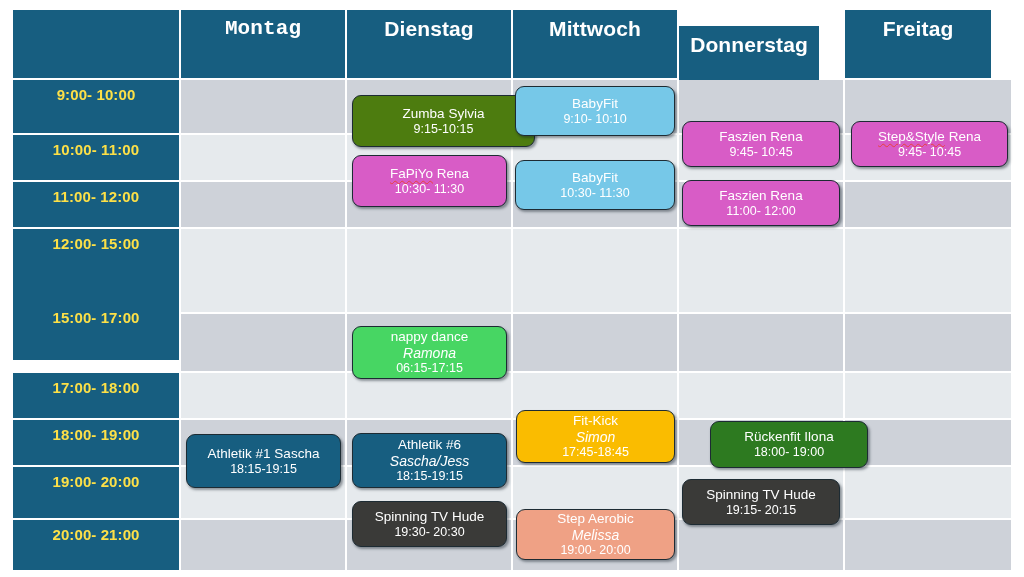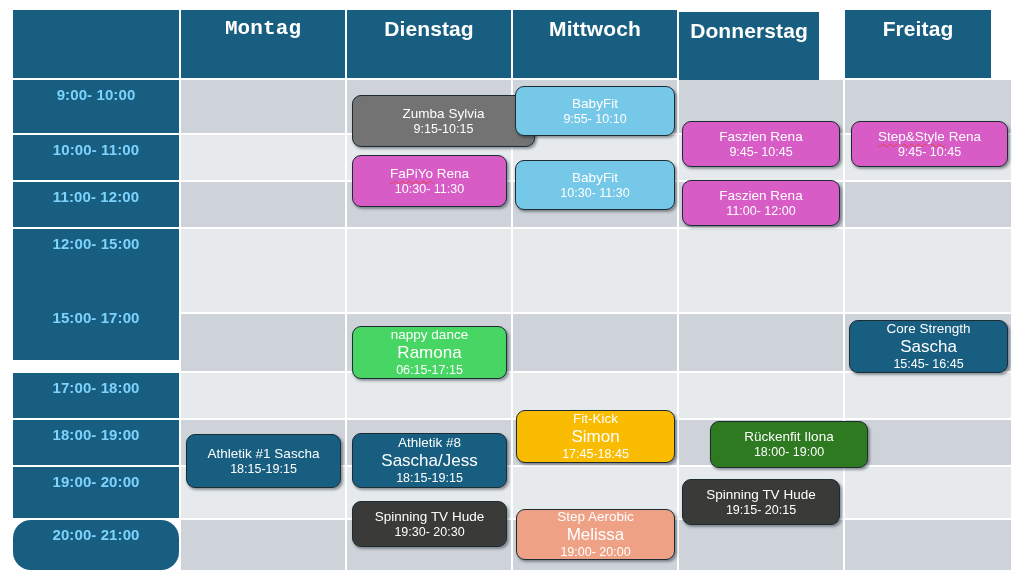--- a/index.html
+++ b/index.html
@@ -44,21 +44,21 @@
     position: absolute;
     box-sizing: border-box;
     background: #175e80;
   }
 
   
   .timecell {
     position: absolute;
     box-sizing: border-box;
     background: #175e80;
-    color: #7dd3fc;
+    color: #fde047;
     font-weight: bold;
     font-size: 15px;
     text-align: center;
     padding-top: 6px;
     letter-spacing: .1px;
   }
 
   
   .card {
     position: absolute;
@@ -73,22 +73,23 @@
     text-align: center;
     line-height: 1.18;
     box-shadow: 1.5px 2px 2.5px rgba(20,30,40,.42);
     overflow: hidden;
   }
   .card .ctitle {
     font-size: 13.5px;
     white-space: nowrap;
   }
   .card .cinstr {
-    font-size: 17px;
+    font-size: 14px;
     white-space: nowrap;
+    font-style: italic;
   }
   .card .ctime {
     font-size: 12.5px;
     white-space: nowrap;
   }
   .spell {
     text-decoration: underline wavy #e8413c;
     text-decoration-thickness: 1px;
     text-underline-offset: 2px;
   }
@@ -96,21 +97,21 @@
 </head>
 <body>
 
 <div id="schedule-root">
 
   <div class="hdr-corner" style="left:13px; top:10px; width:166px; height:68px;"></div>
 
   <div class="hdr" style="left:181px; top:10px; width:164px; height:68px;font-family:Liberation Mono, monospace;">Montag</div>
   <div class="hdr" style="left:513px; top:10px; width:164px; height:68px;">Mittwoch</div>
   <div class="hdr" style="left:347px; top:10px; width:164px; height:68px;">Dienstag</div>
-  <div class="hdr" style="left:679px; top:12px; width:140px; height:68px;">Donnerstag</div>
+  <div class="hdr" style="left:679px; top:26px; width:140px; height:68px;">Donnerstag</div>
   <div class="hdr" style="left:845px; top:10px; width:146px; height:68px;">Freitag</div>
 
   <div class="cell cell-shadeA" style="left:181px; top:80px; width:164px; height:53px;"></div>
   <div class="cell cell-shadeA" style="left:347px; top:80px; width:164px; height:53px;"></div>
   <div class="cell cell-shadeA" style="left:513px; top:80px; width:164px; height:53px;"></div>
   <div class="cell cell-shadeA" style="left:679px; top:80px; width:164px; height:53px;"></div>
   <div class="cell cell-shadeA" style="left:845px; top:80px; width:166px; height:53px;"></div>
 
   <div class="cell cell-shadeB" style="left:181px; top:135px; width:164px; height:45px;"></div>
   <div class="cell cell-shadeB" style="left:347px; top:135px; width:164px; height:45px;"></div>
@@ -161,30 +162,30 @@
   <div class="cell cell-shadeA" style="left:845px; top:520px; width:166px; height:50px;"></div>
 
   <div class="timecell" style="left:13px; top:80px; width:166px; height:53px;">9:00- 10:00</div>
   <div class="timecell" style="left:13px; top:135px; width:166px; height:45px;">10:00- 11:00</div>
   <div class="timecell" style="left:13px; top:182px; width:166px; height:45px;">11:00- 12:00</div>
   <div class="timecell" style="left:13px; top:229px; width:166px; height:83px;">12:00- 15:00</div>
   <div class="timecell" style="left:13px; top:303px; width:166px; height:57px;">15:00- 17:00</div>
   <div class="timecell" style="left:13px; top:373px; width:166px; height:45px;">17:00- 18:00</div>
   <div class="timecell" style="left:13px; top:420px; width:166px; height:45px;">18:00- 19:00</div>
   <div class="timecell" style="left:13px; top:467px; width:166px; height:51px;">19:00- 20:00</div>
-  <div class="timecell" style="left:13px; top:520px; width:166px; height:50px;border-radius:18px;">20:00- 21:00</div>
-
-  <div class="card" style="left:352px; top:95px; width:183px; height:52px; background:#737373;">
+  <div class="timecell" style="left:13px; top:520px; width:166px; height:50px;">20:00- 21:00</div>
+
+  <div class="card" style="left:352px; top:95px; width:183px; height:52px; background:#4d7c0f;">
     <div class="ctitle">Zumba Sylvia</div>
     <div class="ctime">9:15-10:15</div>
   </div>
 
   <div class="card" style="left:515px; top:86px; width:160px; height:50px; background:#76c8e8;">
     <div class="ctitle">BabyFit</div>
-    <div class="ctime">9:55- 10:10</div>
+    <div class="ctime">9:10- 10:10</div>
   </div>
 
   <div class="card" style="left:682px; top:121px; width:158px; height:46px; background:#d85cc6;">
     <div class="ctitle">Faszien Rena</div>
     <div class="ctime">9:45- 10:45</div>
   </div>
 
   <div class="card" style="left:851px; top:121px; width:157px; height:46px; background:#d85cc6;">
     <div class="ctitle">
       <span class="spell">Step&amp;Style</span><span> Rena</span>
@@ -208,39 +209,34 @@
     <div class="ctitle">Faszien Rena</div>
     <div class="ctime">11:00- 12:00</div>
   </div>
 
   <div class="card" style="left:352px; top:326px; width:155px; height:53px; background:#47d663;">
     <div class="ctitle">nappy dance</div>
     <div class="cinstr">Ramona</div>
     <div class="ctime">06:15-17:15</div>
   </div>
 
-  <div class="card" style="left:849px; top:320px; width:159px; height:53px; background:#175e80;">
-    <div class="ctitle">Core Strength</div>
-    <div class="cinstr">Sascha</div>
-    <div class="ctime">15:45- 16:45</div>
-  </div>
 
   <div class="card" style="left:516px; top:410px; width:159px; height:53px; background:#fabc00;">
     <div class="ctitle">Fit-Kick</div>
     <div class="cinstr">Simon</div>
     <div class="ctime">17:45-18:45</div>
   </div>
 
   <div class="card" style="left:186px; top:434px; width:155px; height:54px; background:#175e80;">
     <div class="ctitle">Athletik #1 Sascha</div>
     <div class="ctime">18:15-19:15</div>
   </div>
 
   <div class="card" style="left:352px; top:433px; width:155px; height:55px; background:#175e80;">
-    <div class="ctitle">Athletik #8</div>
+    <div class="ctitle">Athletik #6</div>
     <div class="cinstr">Sascha/Jess</div>
     <div class="ctime">18:15-19:15</div>
   </div>
 
   <div class="card" style="left:682px; top:421px; width:158px; height:47px; background:#2d7a20;margin-left:28px;">
     <div class="ctitle">Rückenfit Ilona</div>
     <div class="ctime">18:00- 19:00</div>
   </div>
 
   <div class="card" style="left:516px; top:472px; width:159px; height:51px; background:#efa185;margin-top:37px;">

